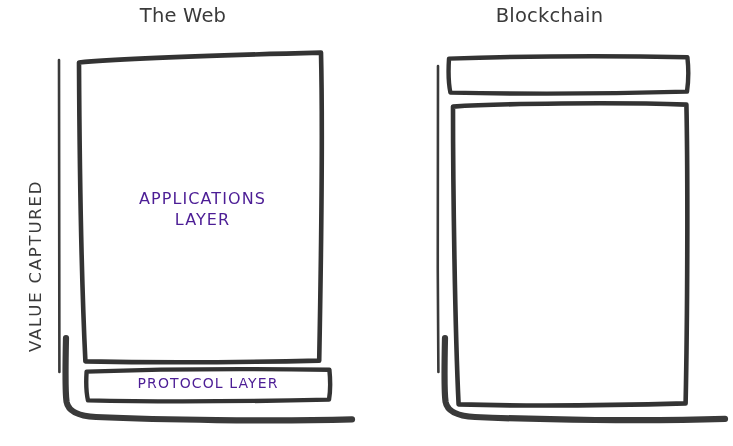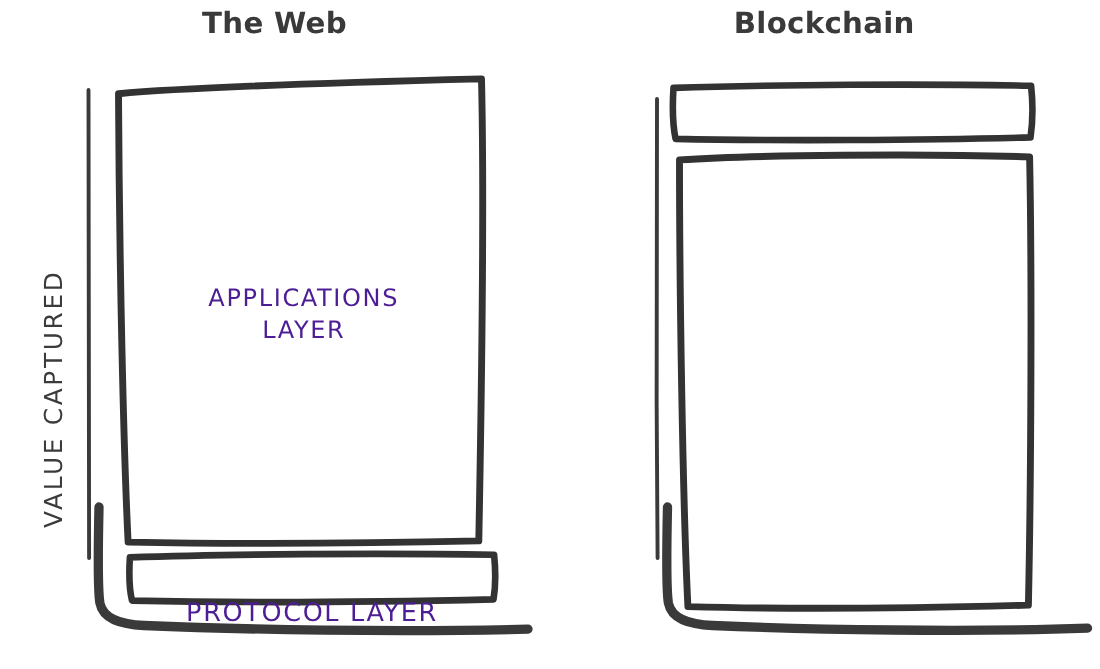--- a/index.html
+++ b/index.html
@@ -30,21 +30,21 @@
   #panel-web   { left: 0px;   width: 366px; }
   #panel-chain { left: 366px; width: 367px; }
 
   .panel-title {
     position: absolute;
     top: 4px;
     left: 0;
     width: 100%;
     text-align: center;
     font-family: "DejaVu Sans", sans-serif;
-    font-weight: bold;
+    font-weight: normal;
     font-size: 19.5px;
     letter-spacing: 0.2px;
     color: #3a3a3a;
     white-space: nowrap;
   }
 
   .svg-layer {
     position: absolute;
     top: 0; left: 0;
     width: 100%;
@@ -73,22 +73,21 @@
     letter-spacing: 1.1px;
     line-height: 1.32;
     white-space: pre-line;
   }
   #label-web-applications {
     left: 90px;  top: 188px; width: 225px;
     font-size: 16px;
   }
   #label-web-protocol {
     left: 92px;  top: 374px; width: 232px;
-    font-size: 17px;
-    margin-top: 24px;
+    font-size: 14px;
   }
 </style>
 </head>
 <body>
 
 <div id="diagram-root">
 
   <div class="panel" id="panel-web">
 
     <div class="panel-title">The Web</div>

